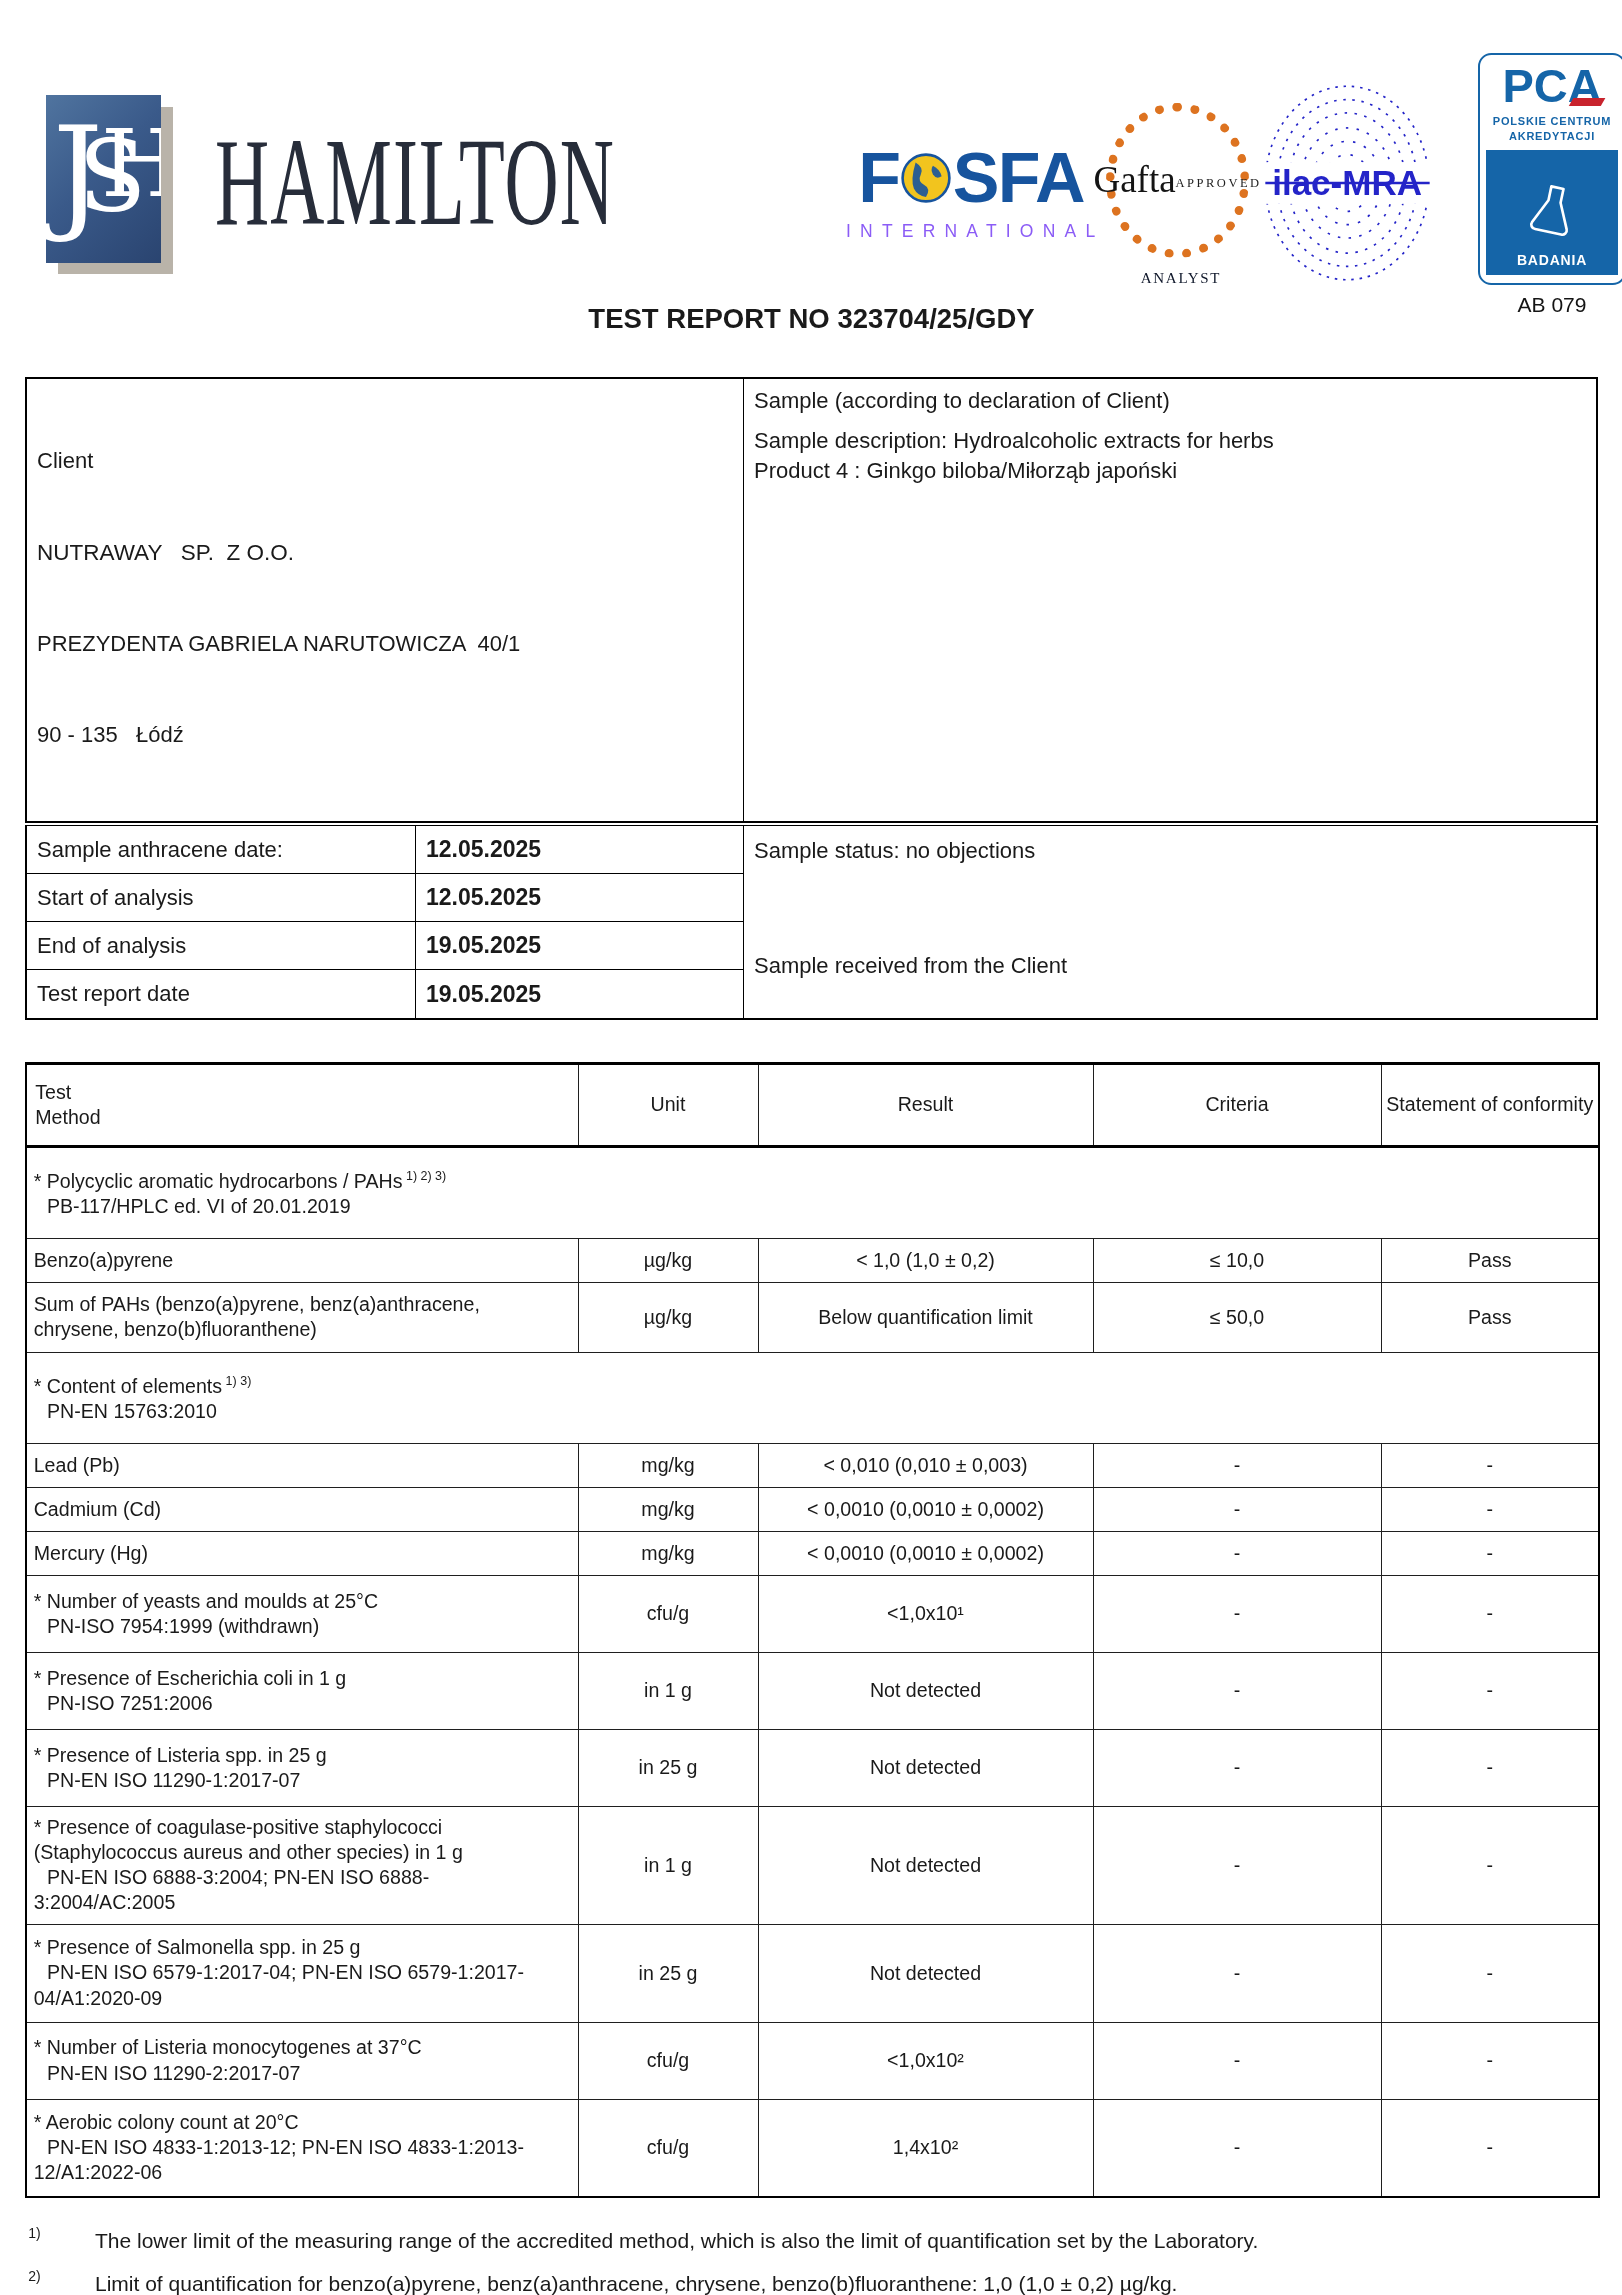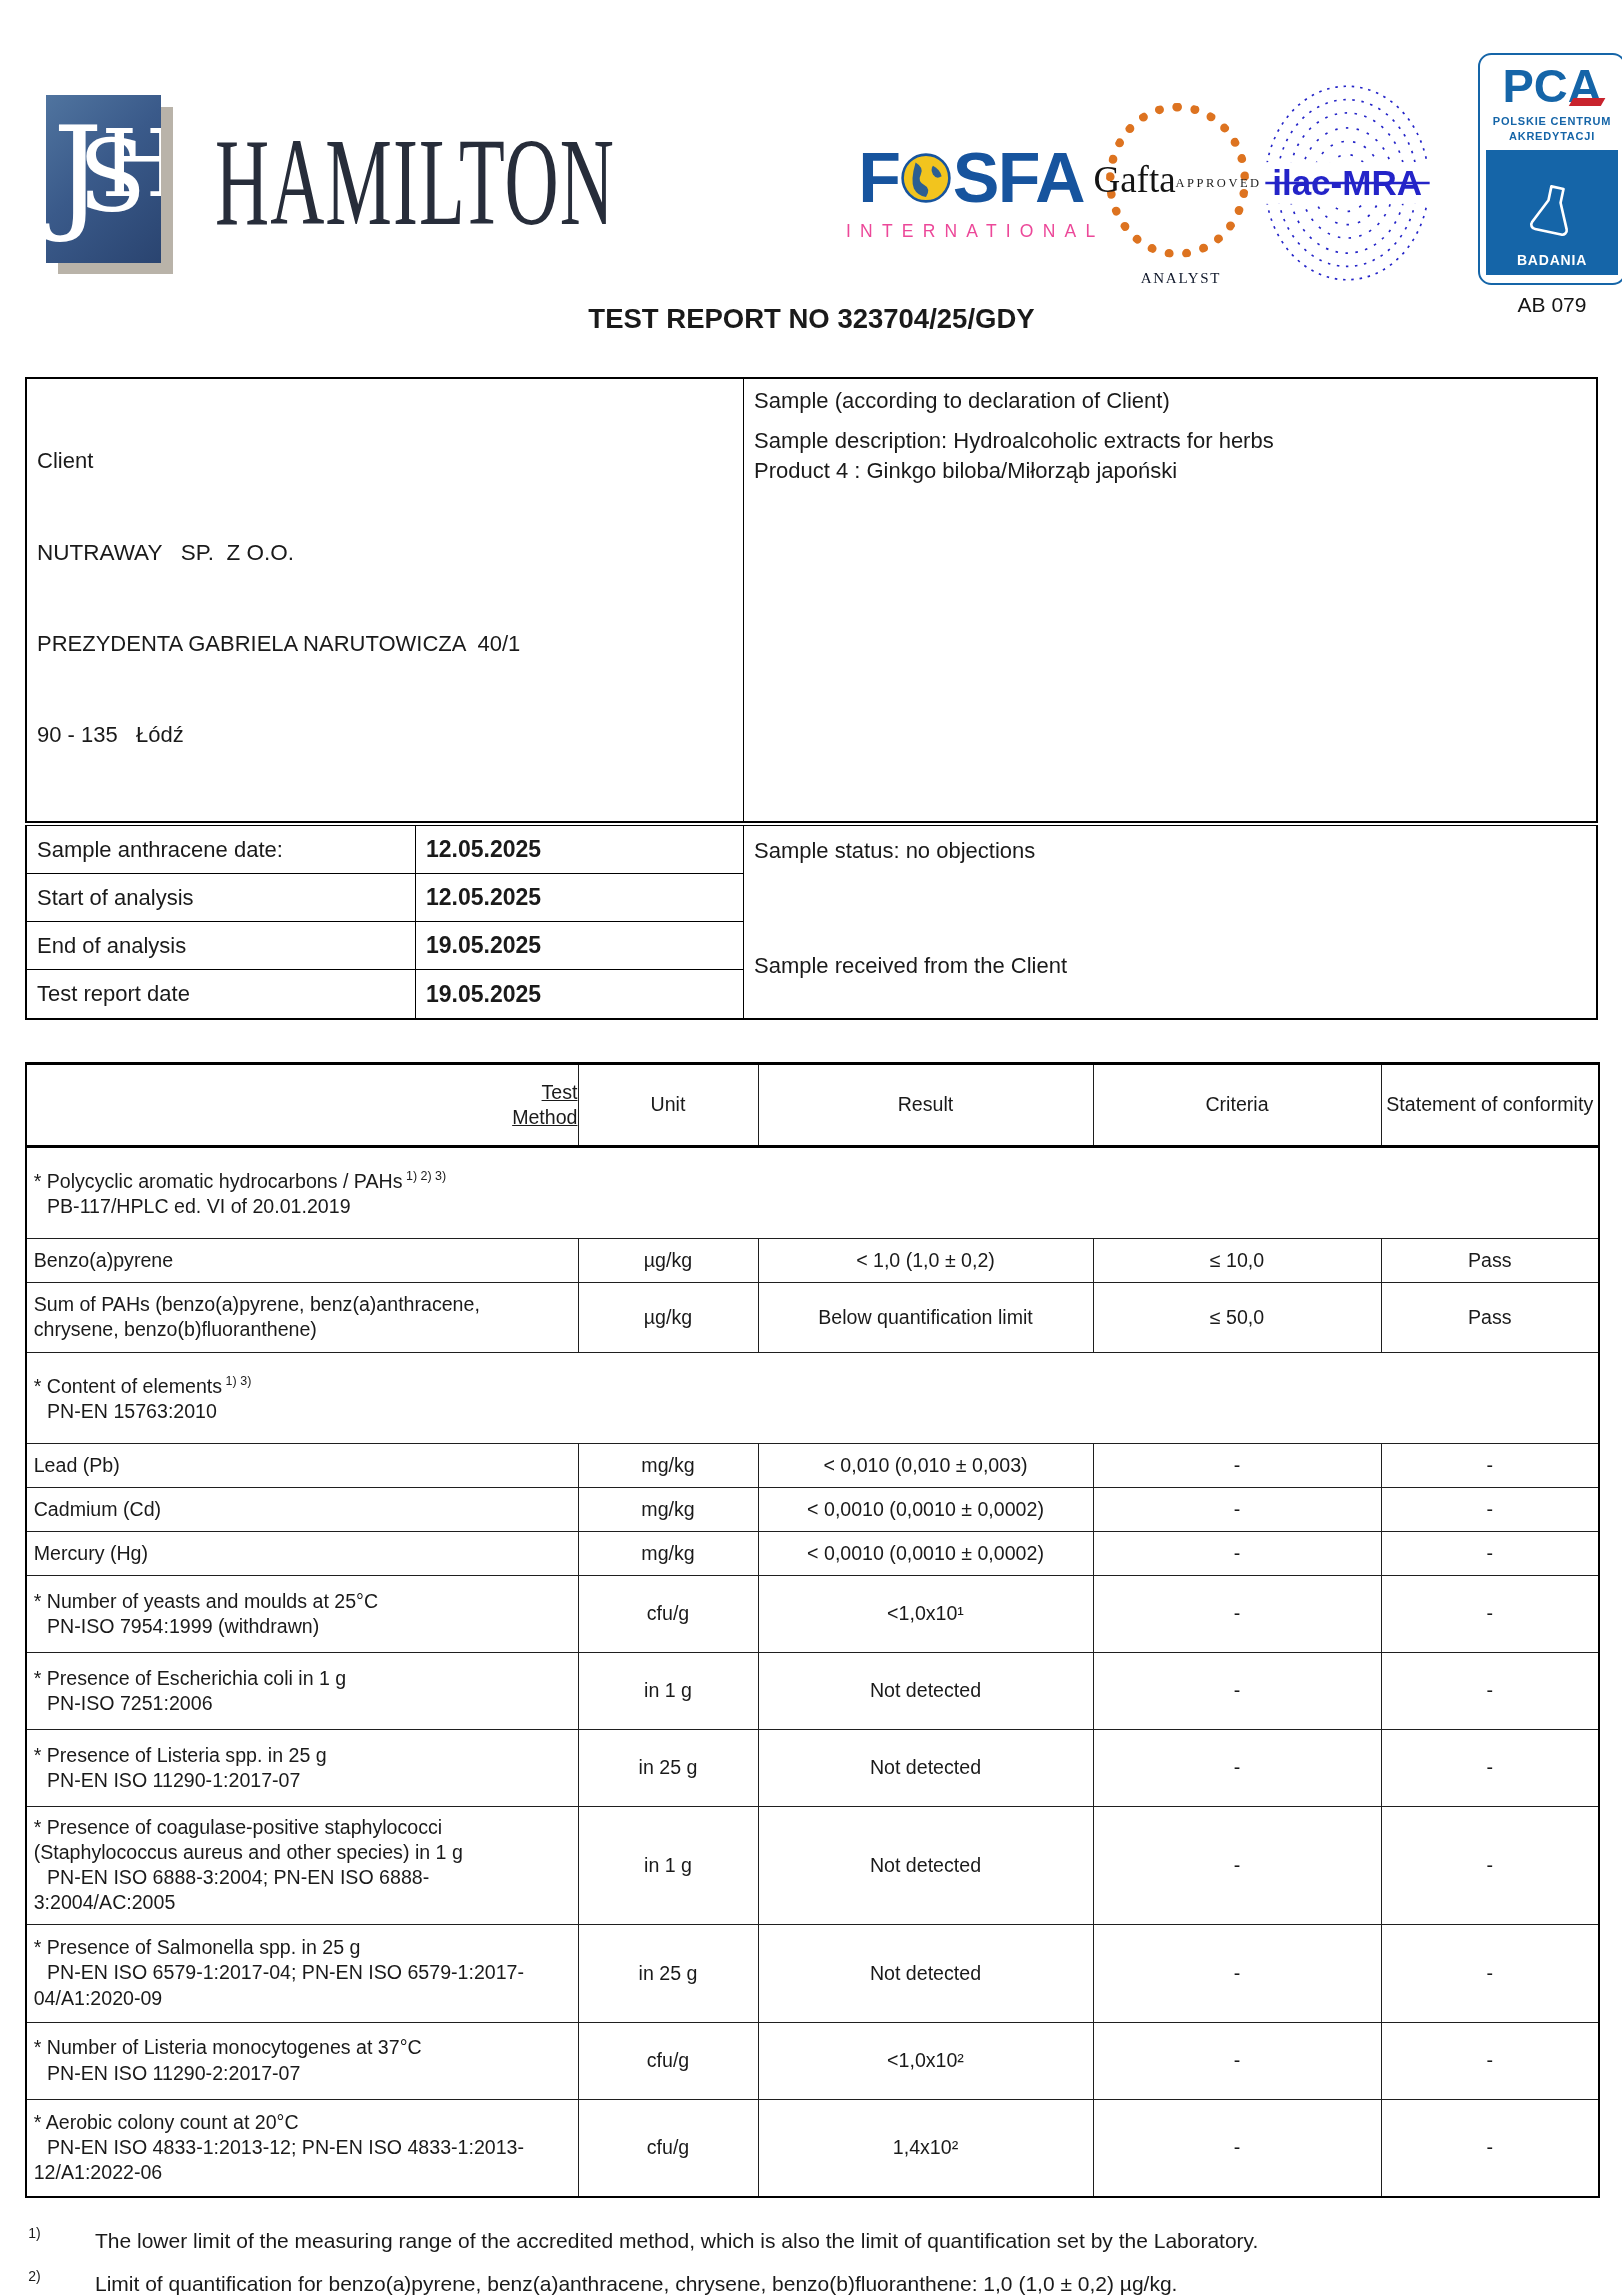--- a/index.html
+++ b/index.html
@@ -32,21 +32,21 @@
   }
   .hamilton span {
     font-family:"Liberation Serif", serif; font-size:125px; line-height:1; color:#272d3a;
     letter-spacing:1.7px; transform:scaleX(0.60); transform-origin:left center; white-space:nowrap;
   }
 
   .fosfa { position:absolute; left:821px; top:113px; width:250px; text-align:center; }
   .fosfa-word { display:flex; align-items:center; justify-content:center; }
   .fosfa-word b { font-size:70px; font-weight:700; color:#17549e; letter-spacing:-1.7px; line-height:1; }
   .fosfa-globe { width:52px; height:52px; margin:0 0.8px; }
-  .fosfa-sub { margin-top:8.3px; font-size:17.5px; letter-spacing:9.2px; color:#ec4899; white-space:nowrap; }
+  .fosfa-sub { margin-top:8.3px; font-size:17.5px; letter-spacing:9.2px; color:#8b5cf6; white-space:nowrap; }
 
   .gafta { position:absolute; left:1081px; top:73px; width:150px; text-align:center; }
   .gafta-ring {
     width:143px; height:155px; border:9.2px dotted #dd7320; border-radius:50%;
     display:flex; flex-direction:row; align-items:center; justify-content:center; background:#fff;
   }
   .gafta-name { font-family:"Liberation Serif", serif; font-size:37px; color:#141414; line-height:1.05; }
   .gafta-approved { font-family:"Liberation Serif", serif; font-size:12.5px; letter-spacing:2.5px; color:#222; margin-top:5px; }
   .gafta-analyst { font-family:"Liberation Serif", serif; font-size:15px; letter-spacing:1.7px; color:#0f172a; margin-top:11.7px; }
 
@@ -89,21 +89,21 @@
   .status-line2 { position:absolute; left:10px; top:127px; }
 
   
   .results { margin-top:42px; }
   table { width:100%; border-collapse:collapse; table-layout:fixed; }
   col.c-test { width:552px; } col.c-unit { width:180px; } col.c-result { width:335px; }
   col.c-criteria { width:288px; } col.c-conf { width:218px; }
   th, td { border:1.7px solid #1f1f1f; font-size:19.6px; font-weight:400; vertical-align:middle; }
   table { border:2.5px solid #000; }
   thead th { height:83px; border-top:3.3px solid #000; border-bottom:3.3px solid #000; text-align:center; line-height:1.3; }
-  thead th.h-test { text-align:right; padding-left:8.3px;text-decoration:underline; }
+  thead th.h-test { text-align:left; padding-left:8.3px; }
   td.section-cell { padding:20px 8.3px 18.3px 6.7px; line-height:1.3; }
   td.section-cell sup { font-size:12.5px; }
   .method { text-indent:13.3px; }
   td.test-cell { text-align:left; padding:8.3px 8.3px 8.3px 6.7px; line-height:1.28; }
   td.num { text-align:center; padding:5px 3.3px; }
   tr.r-short td { height:44px; }
   tr.r-mid td { height:70px; }
   tr.r-tall td { height:77px; }
   tr.r-xtall td { height:98px; }
 

